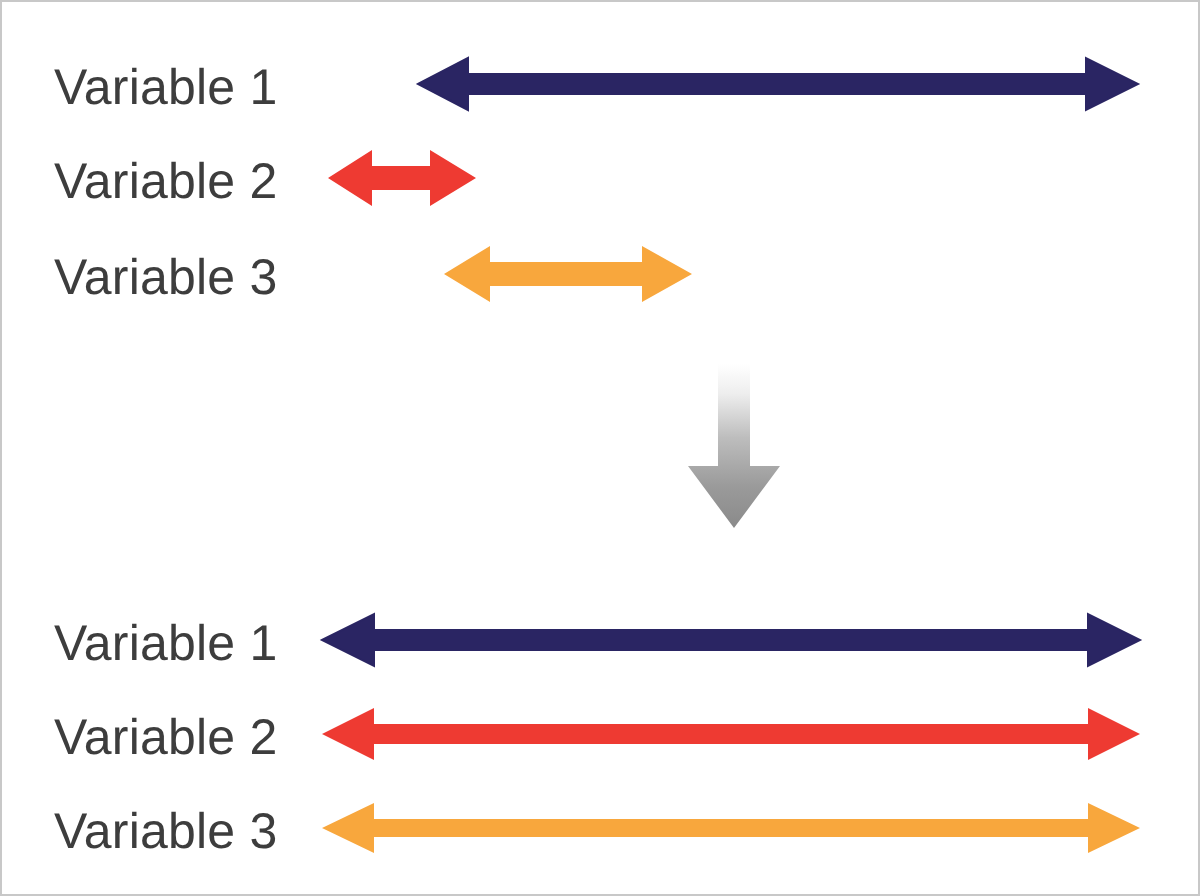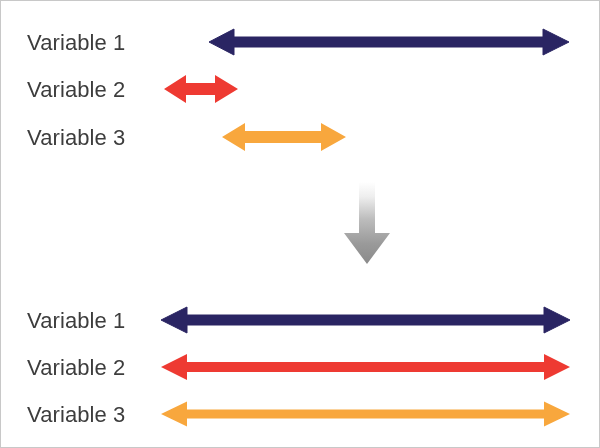--- a/index.html
+++ b/index.html
@@ -16,21 +16,21 @@
     width: 600px;
     height: 448px;
     box-sizing: border-box;
     background: #ffffff;
     border: 1px solid #c8c8c8;
     overflow: hidden;
   }
   .var-label {
     position: absolute;
     font-family: "Liberation Sans", sans-serif;
-    font-size: 22px;
+    font-size: 25px;
     font-weight: 400;
     color: #3d3d3d;
     letter-spacing: 0.1px;
     white-space: nowrap;
     line-height: 1;
   }
   .arrow-svg {
     position: absolute;
     display: block;
   }

